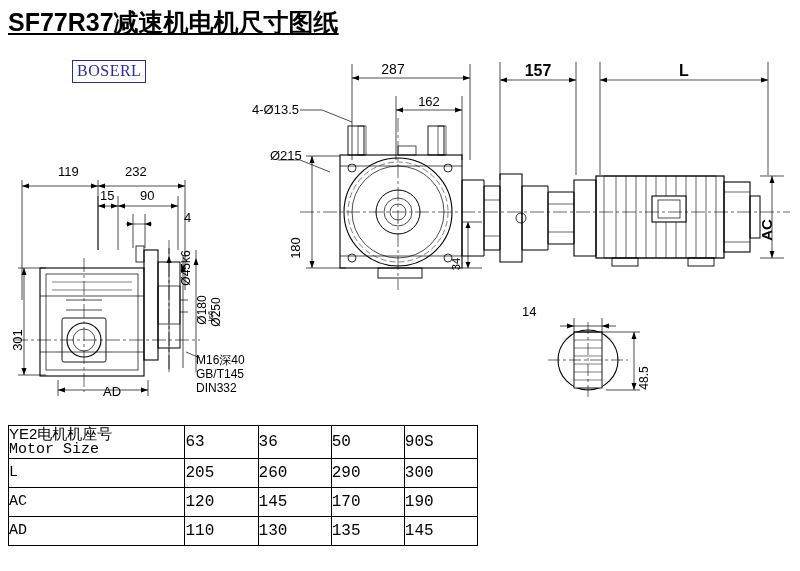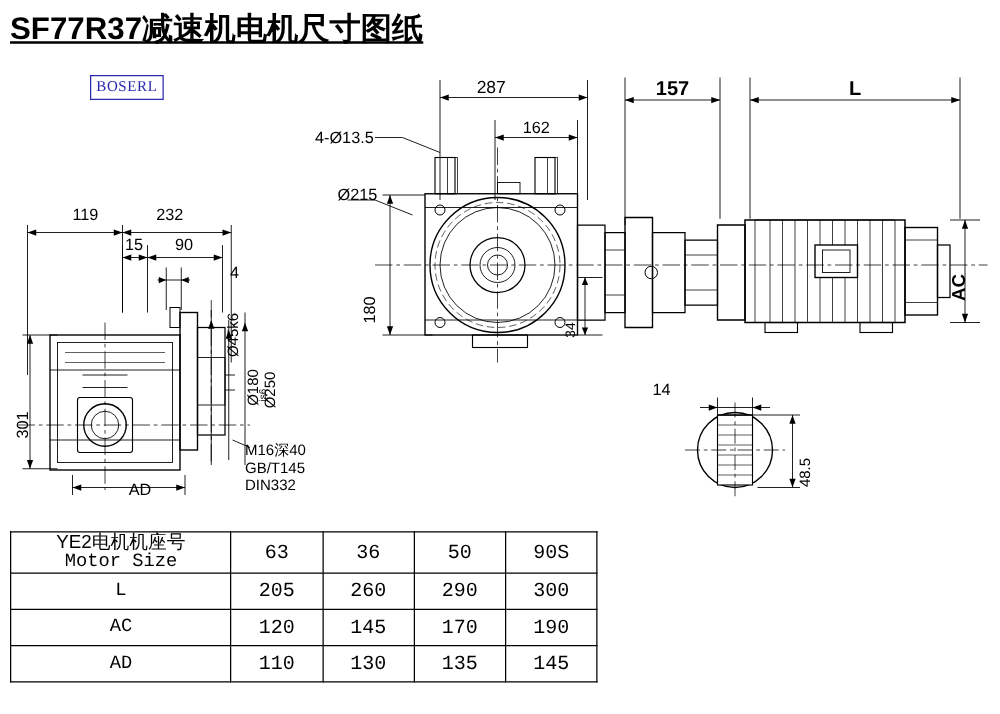--- a/index.html
+++ b/index.html
@@ -24,21 +24,21 @@
     letter-spacing: 0px;
     white-space: nowrap;
     text-decoration: underline;
   }
   .logo-box {
     position: absolute;
     left: 72px;
     top: 60px;
     border: 1px solid #2a2ab0;
     padding: 1px 4px 2px 4px;
-    font-size: 12px;
+    font-size: 16px;
     color: #2a2ab0;
     font-family: "Liberation Serif", serif;
     letter-spacing: 0.5px;
   }
   svg.drawing {
     position: absolute;
     left: 0;
     top: 0;
     width: 800px;
     height: 571px;
@@ -47,21 +47,20 @@
     position: absolute;
     left: 8px;
     top: 425px;
     width: 470px;
     border-collapse: collapse;
     font-size: 16px;
     font-family: "Liberation Mono", monospace;
   }
   .tbl td {
     border: 1px solid #000;
-    text-align: center;
     height: 28px;
     padding: 0;
   }
   .tbl td.head {
     width: 178px;
     line-height: 1.05;
     font-size: 15px;
   }
   .tbl td.cn {
     font-family: "Liberation Sans", sans-serif;

